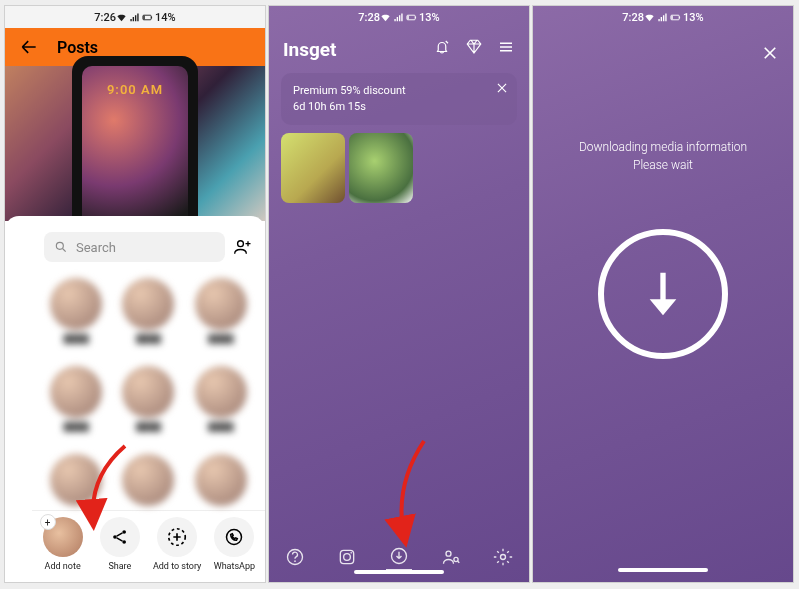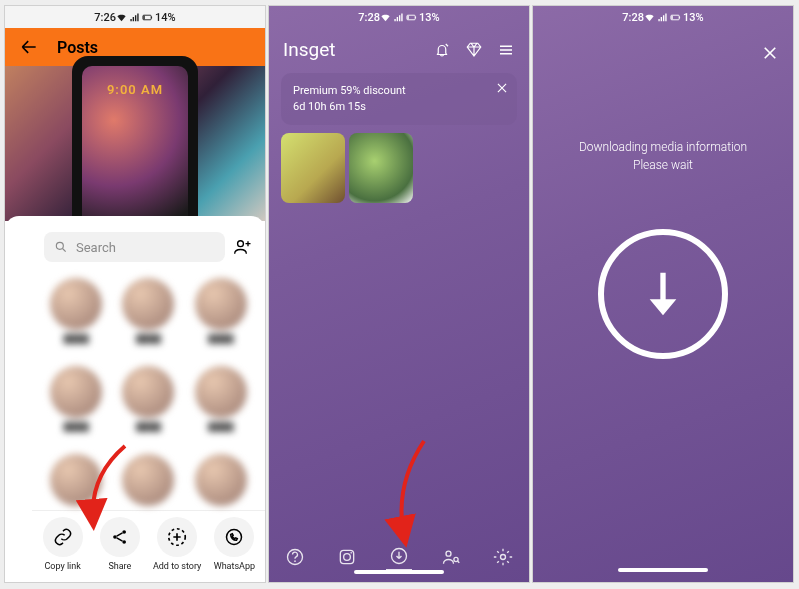--- a/index.html
+++ b/index.html
@@ -103,22 +103,22 @@
     position:absolute; pointer-events:none;
   }
   .arrow svg { overflow:visible; }
 
   
   .purple {
     background: linear-gradient(160deg, #8c6aa7 0%, #7a5a9a 40%, #66488c 100%);
     color:#fff;
   }
   .f2 .titlebar2 {
-    display:flex; align-items:center; justify-content:space-between;
-    padding:10px 14px 4px; font-size:19px; font-weight:400;gap:32px;
+    display:flex; justify-content:space-between;
+    padding:10px 14px 4px; font-size:19px; font-weight:700;gap:32px;
   }
   .tb-icons { display:flex; gap:14px; }
   .promo {
     margin:8px 12px; padding:10px 12px; border-radius:10px;
     background: rgba(120,90,150,0.55);
     font-size:11px; line-height:1.45; position:relative;
   }
   .promo .x { position:absolute; right:8px; top:8px; }
   .thumbs { display:flex; gap:4px; margin:4px 12px; }
   .thumb {
@@ -240,27 +240,23 @@
         <div class="avatar">
             <div class="circ"></div>
           </div>
         <div class="avatar">
             <div class="circ"></div>
           </div>
       </div>
     </div>
 
     <div class="action-row">
-      <div class="action">
-        <div class="ic">
-            <svg width="20" height="20" viewBox="0 0 24 24">
-              <path fill="none" stroke="#000" stroke-width="1.8" d="M10 14a5 5 0 0 0 7 0l3-3a5 5 0 0 0-7-7l-1 1M14 10a5 5 0 0 0-7 0l-3 3a5 5 0 0 0 7 7l1-1"></path>
-            </svg>
-          </div>
-        <span>Copy link</span>
+      <div class="action note">
+        <div class="ic"></div>
+        <span>Add note</span>
       </div>
       <div class="action">
         <div class="ic">
             <svg width="20" height="20" viewBox="0 0 24 24">
               <circle cx="6" cy="12" r="2.2" fill="#000"></circle>
               <circle cx="17" cy="6" r="2.2" fill="#000"></circle>
               <circle cx="17" cy="18" r="2.2" fill="#000"></circle>
               <path stroke="#000" stroke-width="1.8" d="M8 11l7-4M8 13l7 4"></path>
             </svg>
           </div>

